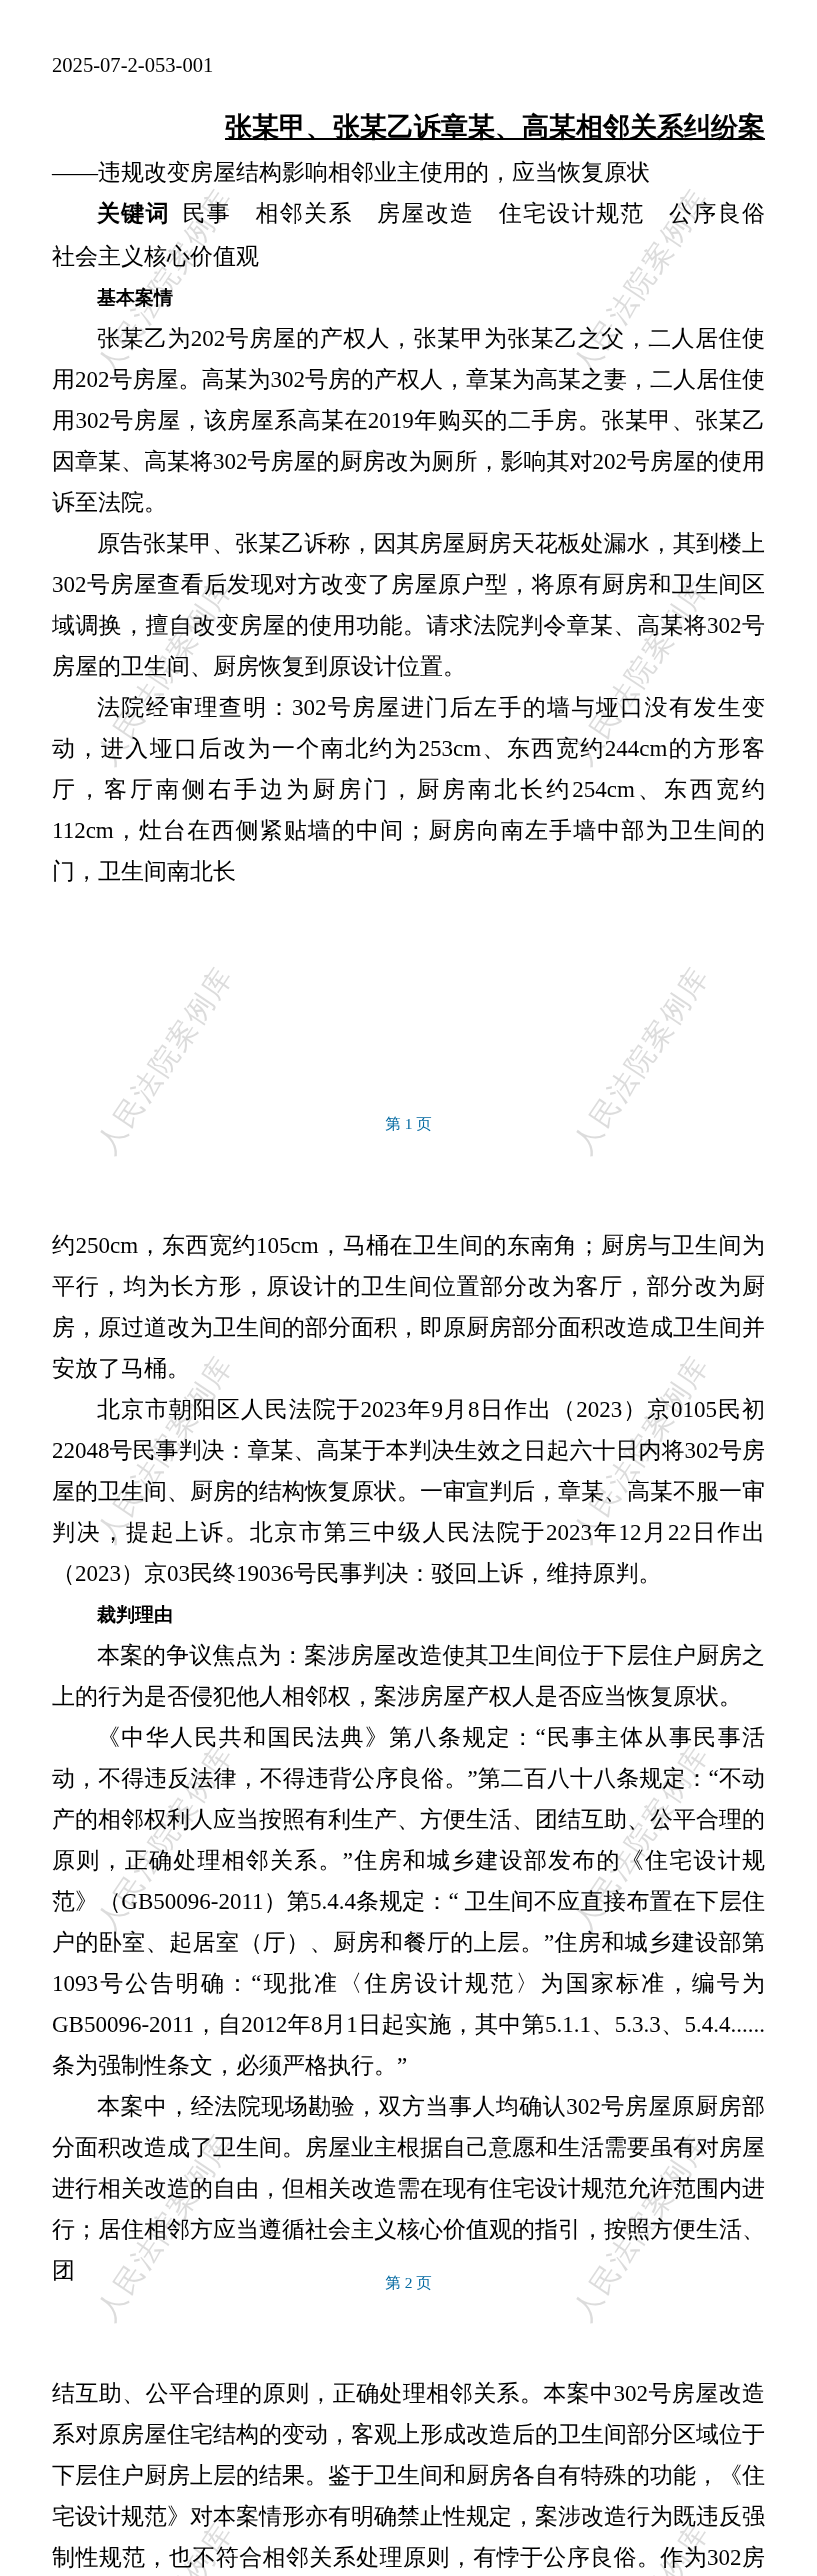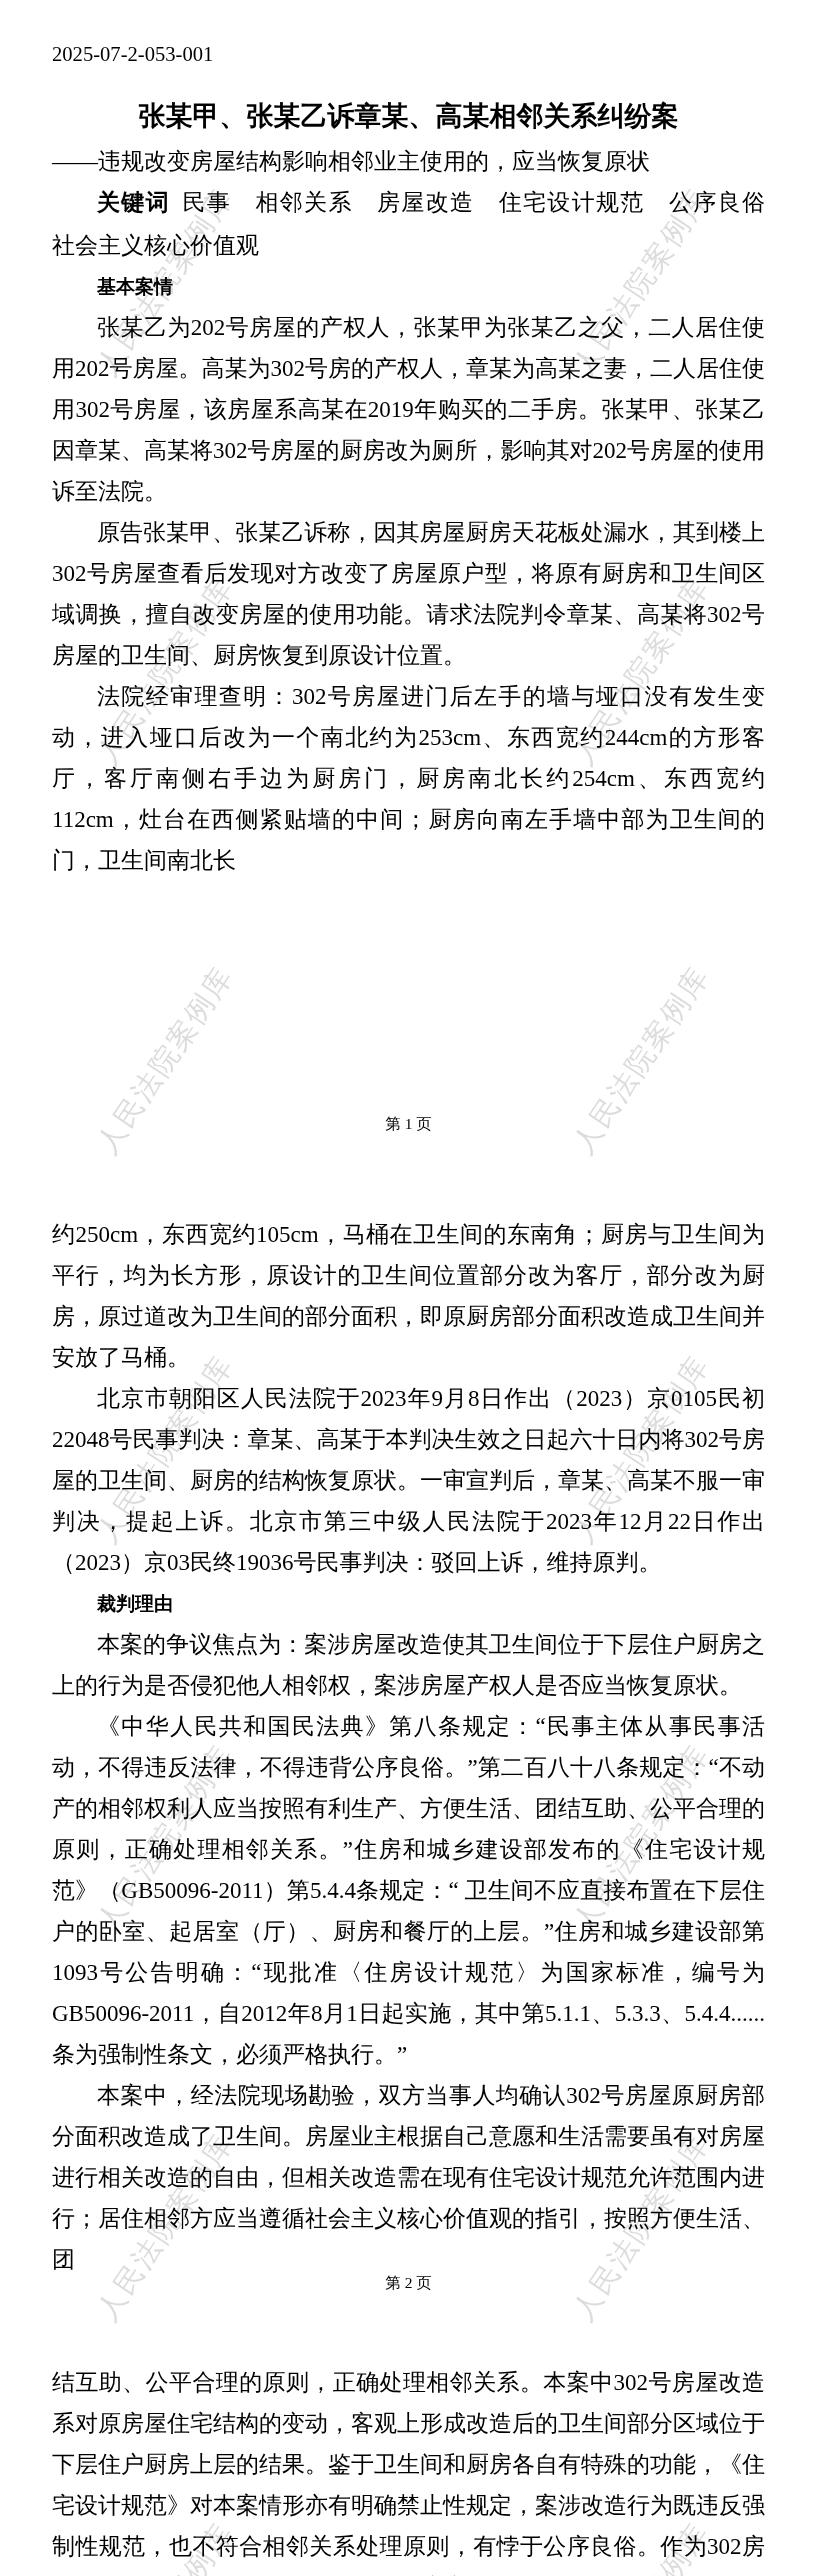--- a/index.html
+++ b/index.html
@@ -29,39 +29,40 @@
     font-size: 29px;
     letter-spacing: 2.1px;
     color: rgba(60, 60, 60, 0.18);
     transform: rotate(-56deg);
     user-select: none;
   }
   .page {
     position: relative;
     z-index: 1;
     box-sizing: border-box;
-    padding: 0 52px;
+    padding: 11px 52px;
     overflow: hidden;
     background: transparent;
   }
   .page-1 { height: 1139px; }
   .page-2 { height: 1159px; }
   .page-3 { height: 1171px; }
 
   .doc-number {
     margin-top: 36px;
     font-size: 20.6px;
     line-height: 36px;
   }
   .title {
     margin: 20.6px 0 0 0;
     font-size: 27px;
     line-height: 46px;
     font-weight: bold;
-    text-align: center;
+    text-align: right;
+    text-decoration: underline;
   }
   .subtitle {
     margin: 2px 0 0 0;
     font-size: 23px;
     line-height: 41px;
     font-weight: normal;
   }
   p.body-text {
     margin: 0;
     font-size: 23px;
@@ -88,21 +89,21 @@
   .page-2 .first-block { margin-top: 75px; }
   .page-3 .first-block { margin-top: 64px; }
   .page-footer {
     position: absolute;
     left: 0;
     right: 0;
     bottom: 0;
     text-align: center;
     font-size: 15.5px;
     line-height: 31px;
-    color: #000000;
+    color: #0369a1;
   }
 </style>
 </head>
 <body>
 
 <div class="doc">
 
   <div class="watermark-layer">
       <div class="watermark" style="left: 57px; top: 263px;">人民法院案例库</div>
       <div class="watermark" style="left: 533px; top: 263px;">人民法院案例库</div>

